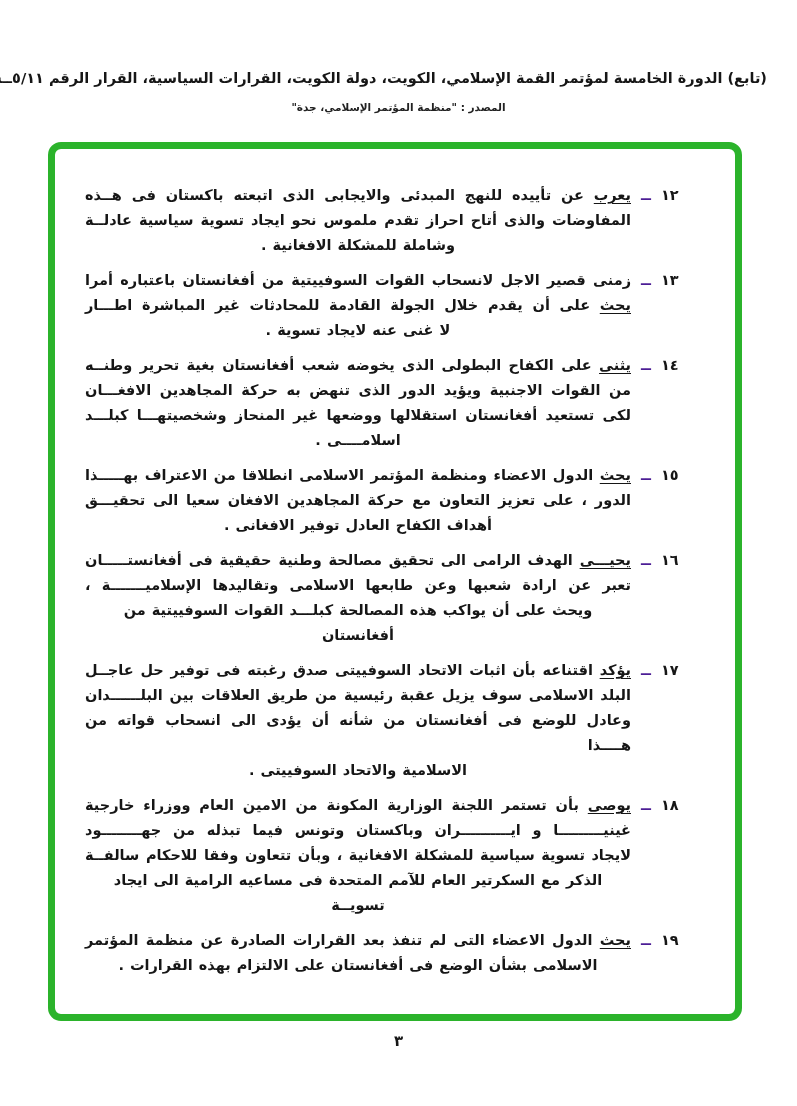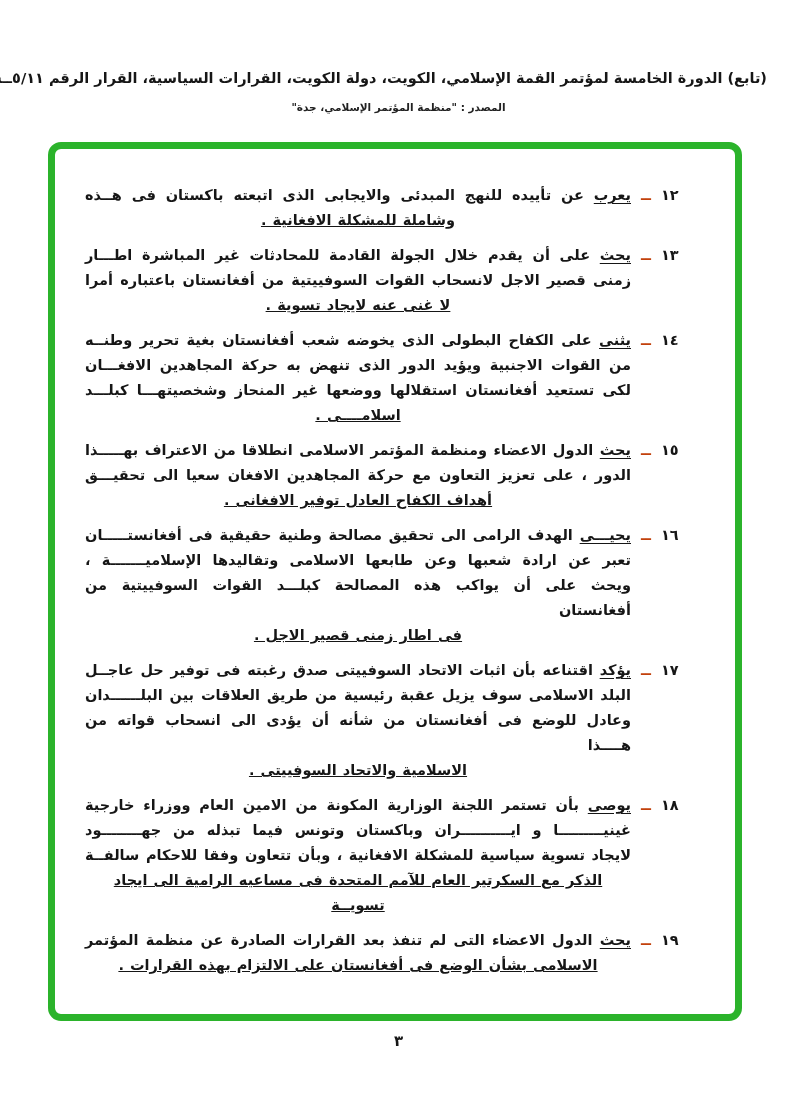--- a/index.html
+++ b/index.html
@@ -38,28 +38,28 @@
     position:absolute;left:55px;top:149px;width:680px;
     padding:34px 42px 0 30px;
     direction:rtl;
   }
   .item{
     display:flex;flex-direction:row;align-items:flex-start;
     margin-bottom:10px;
     font-weight:bold;font-size:14.5px;line-height:25px;
   }
   .item-number{flex:0 0 32px;text-align:left;}
-  .item-sep{flex:0 0 30px;text-align:center;color:#c2410c;}
+  .item-sep{flex:0 0 30px;text-align:center;color:#4c1d95;}
   .item-body{flex:1 1 auto;min-width:0;}
   .item-body .line{
     text-align:justify;text-align-last:justify;
     word-spacing:1px;
   }
   .item-body .line:last-child{
-    text-align:center;text-align-last:center;text-decoration:underline;
+    text-align:center;text-align-last:center;
   }
   .lead{text-decoration:underline;text-underline-offset:3px;}
   .page-number{
     position:absolute;left:0;right:0;top:1032px;
     text-align:center;font-weight:bold;font-size:15px;
   }
 </style>
 </head>
 <body>
 
@@ -70,30 +70,31 @@
 
   <div class="highlight-box"></div>
 
   <div class="items">
 
     <div class="item">
       <div class="item-number">١٢</div>
       <div class="item-sep">ــ</div>
       <div class="item-body">
         <div class="line"><span class="lead">يعرب</span><span> عن تأييده للنهج المبدئى والايجابى الذى اتبعته باكستان فى هــذه</span></div>
+        <div class="line">المفاوضات والذى أتاح احراز تقدم ملموس نحو ايجاد تسوية سياسية عادلــة</div>
         <div class="line">وشاملة للمشكلة الافغانية .</div>
       </div>
     </div>
 
     <div class="item">
       <div class="item-number">١٣</div>
       <div class="item-sep">ــ</div>
       <div class="item-body">
+        <div class="line">زمنى قصير الاجل لانسحاب القوات السوفييتية من أفغانستان باعتباره أمرا</div>
         <div class="line"><span class="lead">يحث</span><span> على أن يقدم خلال الجولة القادمة للمحادثات غير المباشرة اطـــار</span></div>
-        <div class="line">زمنى قصير الاجل لانسحاب القوات السوفييتية من أفغانستان باعتباره أمرا</div>
         <div class="line">لا غنى عنه لايجاد تسوية .</div>
       </div>
     </div>
 
     <div class="item">
       <div class="item-number">١٤</div>
       <div class="item-sep">ــ</div>
       <div class="item-body">
         <div class="line"><span class="lead">يثنى</span><span> على الكفاح البطولى الذى يخوضه شعب أفغانستان بغية تحرير وطنــه</span></div>
         <div class="line">من القوات الاجنبية ويؤيد الدور الذى تنهض به حركة المجاهدين الافغـــان</div>
@@ -112,21 +113,20 @@
       </div>
     </div>
 
     <div class="item">
       <div class="item-number">١٦</div>
       <div class="item-sep">ــ</div>
       <div class="item-body">
         <div class="line"><span class="lead">يحيـــى</span><span> الهدف الرامى الى تحقيق مصالحة وطنية حقيقية فى أفغانستـــــان</span></div>
         <div class="line">تعبر عن ارادة شعبها وعن طابعها الاسلامى وتقاليدها الإسلاميـــــــة ،</div>
         <div class="line">ويحث على أن يواكب هذه المصالحة كبلـــد القوات السوفييتية من أفغانستان</div>
-        <div class="line">فى اطار زمنى قصير الاجل .</div>
       </div>
     </div>
 
     <div class="item">
       <div class="item-number">١٧</div>
       <div class="item-sep">ــ</div>
       <div class="item-body">
         <div class="line"><span class="lead">يؤكد</span><span> اقتناعه بأن اثبات الاتحاد السوفييتى صدق رغبته فى توفير حل عاجــل</span></div>
         <div class="line">البلد الاسلامى سوف يزيل عقبة رئيسية من طريق العلاقات بين البلــــــدان</div>
         <div class="line">وعادل للوضع فى أفغانستان من شأنه أن يؤدى الى انسحاب قواته من هــــذا</div>

